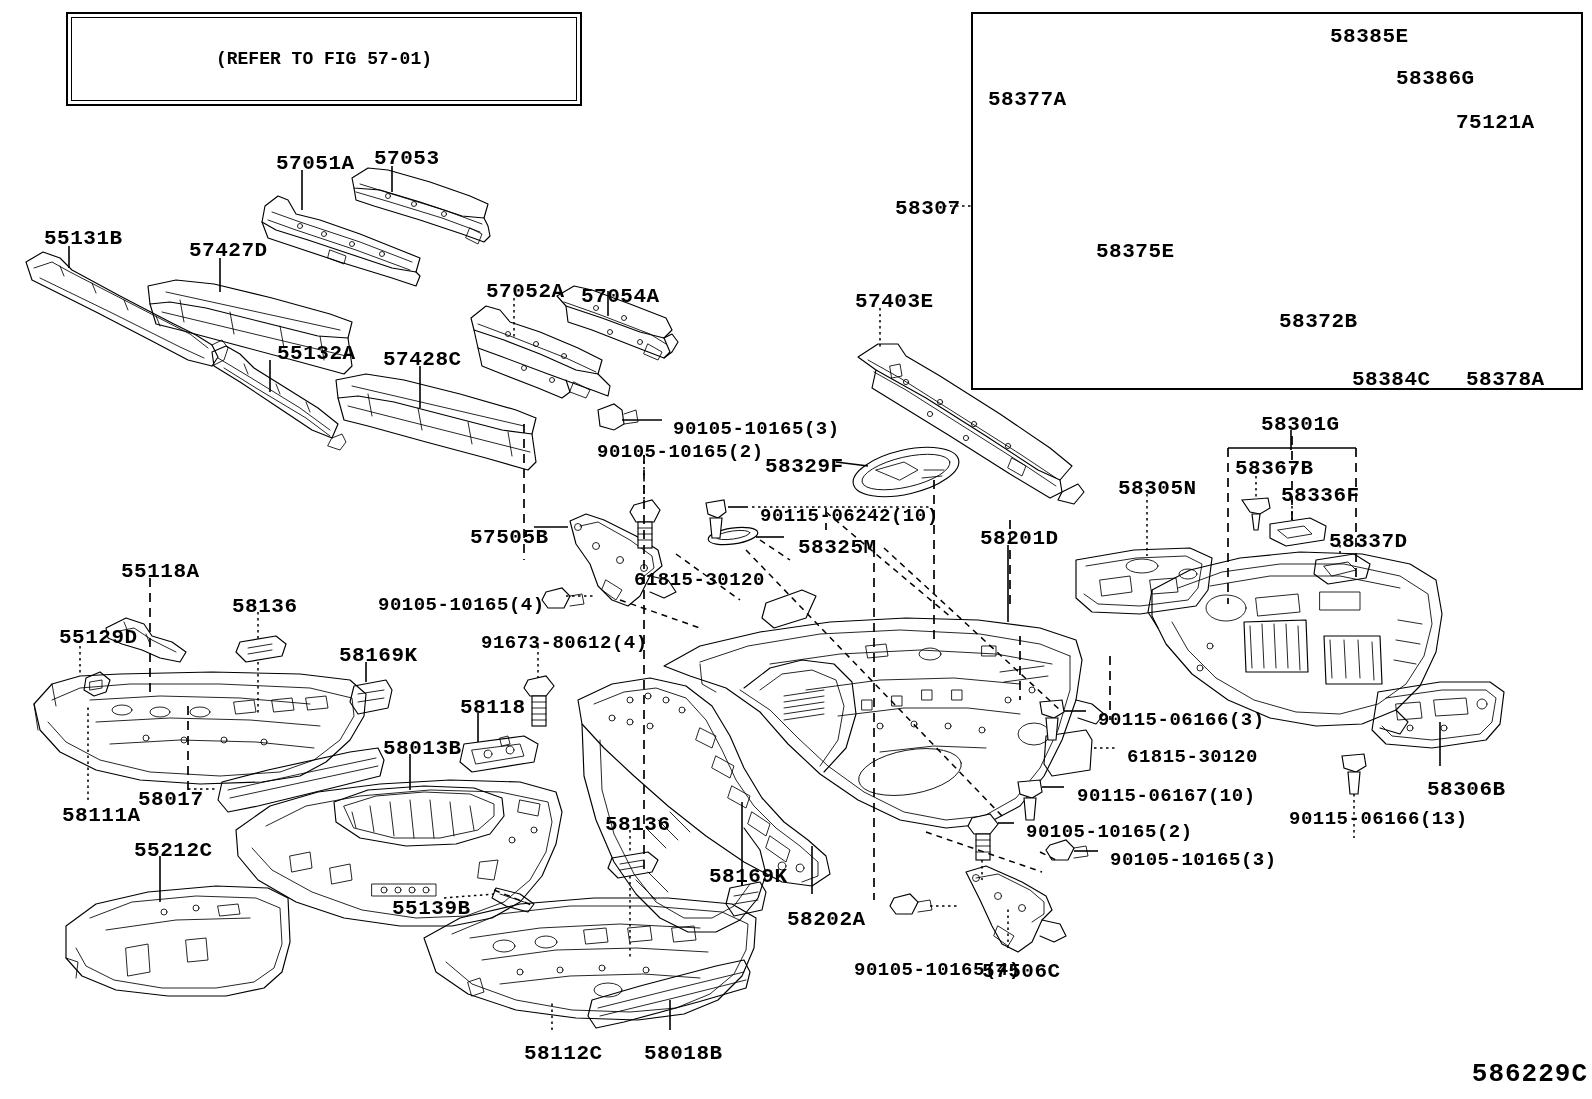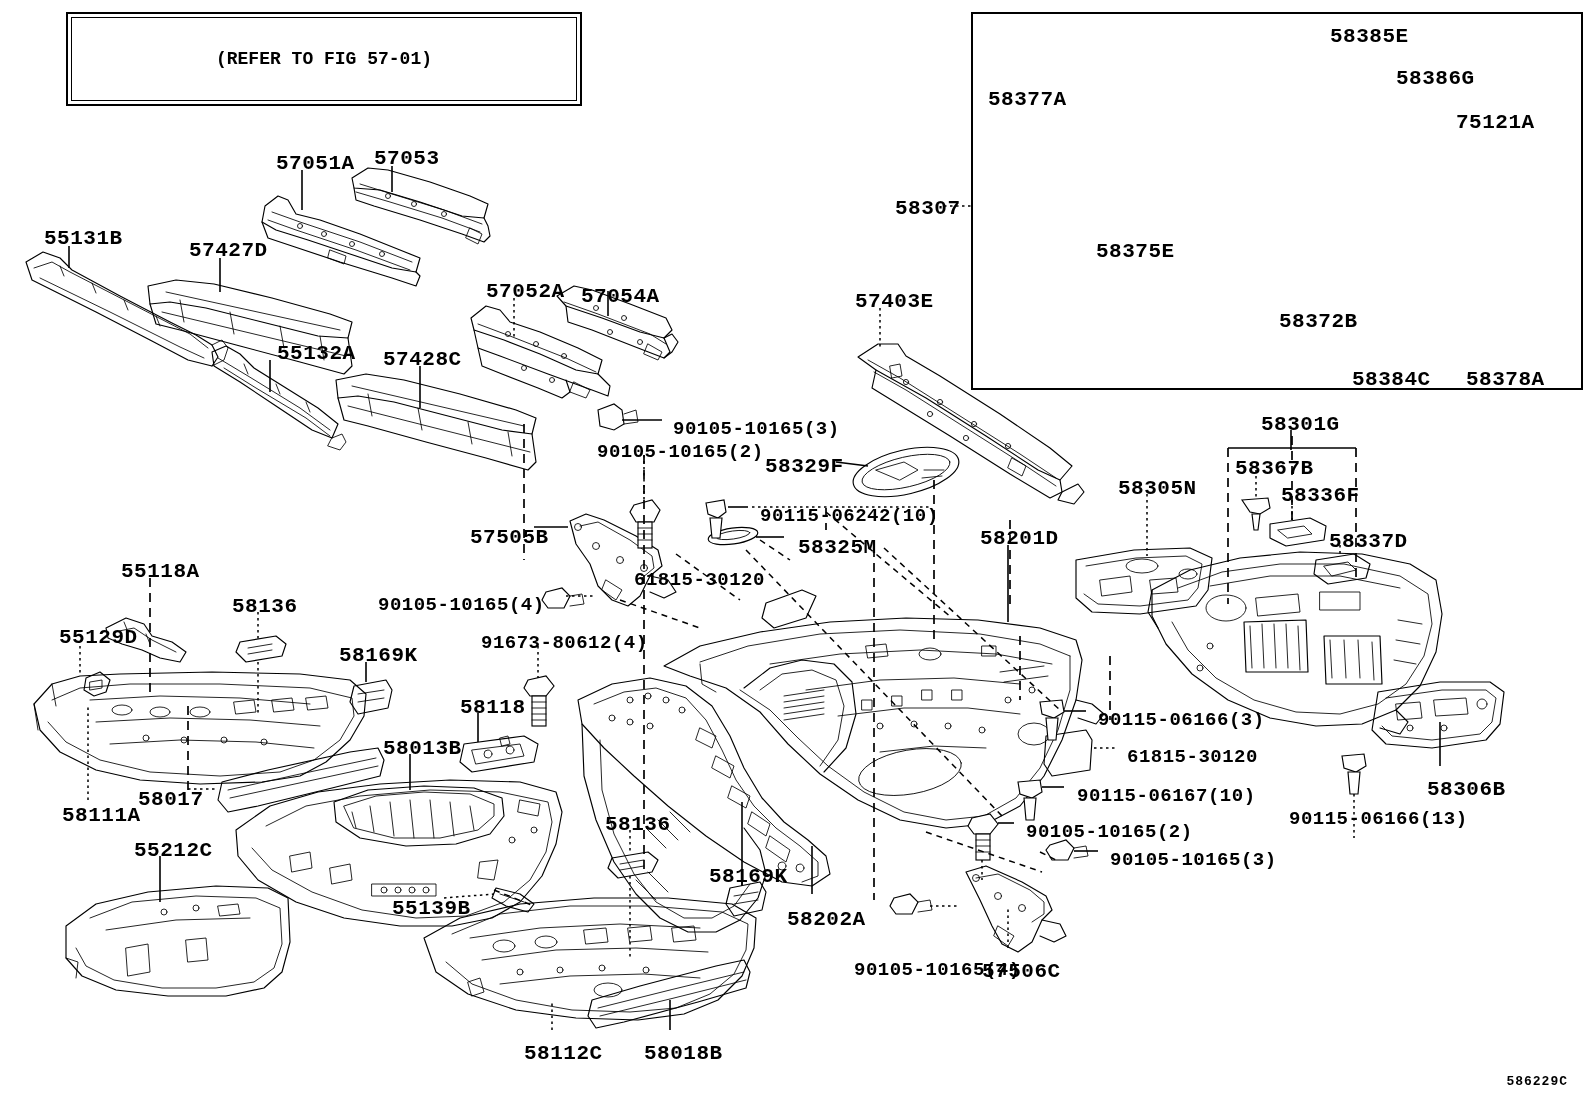--- a/index.html
+++ b/index.html
@@ -12,21 +12,21 @@
   .f-lbl{font-size:19px;}
   .note-box{position:absolute;left:66px;top:12px;width:516px;height:94px;
             border:2px solid #000;background:#fff;box-sizing:border-box;}
   .note-box .inner{position:absolute;left:3px;top:3px;right:3px;bottom:3px;border:1px solid #000;
             display:flex;flex-direction:column;align-items:center;justify-content:center;gap:3px;}
   .note-jp{font-family:"DejaVu Sans",sans-serif;font-size:19px;font-weight:bold;}
   .note-en{font-family:"Liberation Mono","DejaVu Sans Mono",monospace;font-size:16px;}
   .note-ref{font-family:"Liberation Mono","DejaVu Sans Mono",monospace;font-size:18px;font-weight:bold;}
   .inset-box{position:absolute;left:971px;top:12px;width:612px;height:378px;
              border:2px solid #000;background:#fff;box-sizing:border-box;}
-  .fig-id{position:absolute;right:24px;bottom:10px;font-size:13px;font-weight:bold;
+  .fig-id{position:absolute;right:4px;bottom:10px;font-size:26px;font-weight:bold;
           font-family:"Liberation Mono","DejaVu Sans Mono",monospace;letter-spacing:1px;}
   svg{position:absolute;left:0;top:0;width:1592px;height:1099px;pointer-events:none;}
   .art{fill:none;stroke:#000;stroke-width:1.15;stroke-linejoin:round;stroke-linecap:round;}
   .artt{fill:none;stroke:#000;stroke-width:0.85;stroke-linejoin:round;stroke-linecap:round;}
   .lead{stroke:#000;stroke-width:1.6;fill:none;}
   .leadd{stroke:#000;stroke-width:1.5;fill:none;stroke-dasharray:2.5 3.5;}
   .leadb{stroke:#000;stroke-width:1.7;fill:none;stroke-dasharray:9 6;}
   .leadx{stroke:#000;stroke-width:1.5;fill:none;stroke-dasharray:6 5;}
   .fillw{fill:#fff;stroke:#000;stroke-width:1.15;}
 </style>

